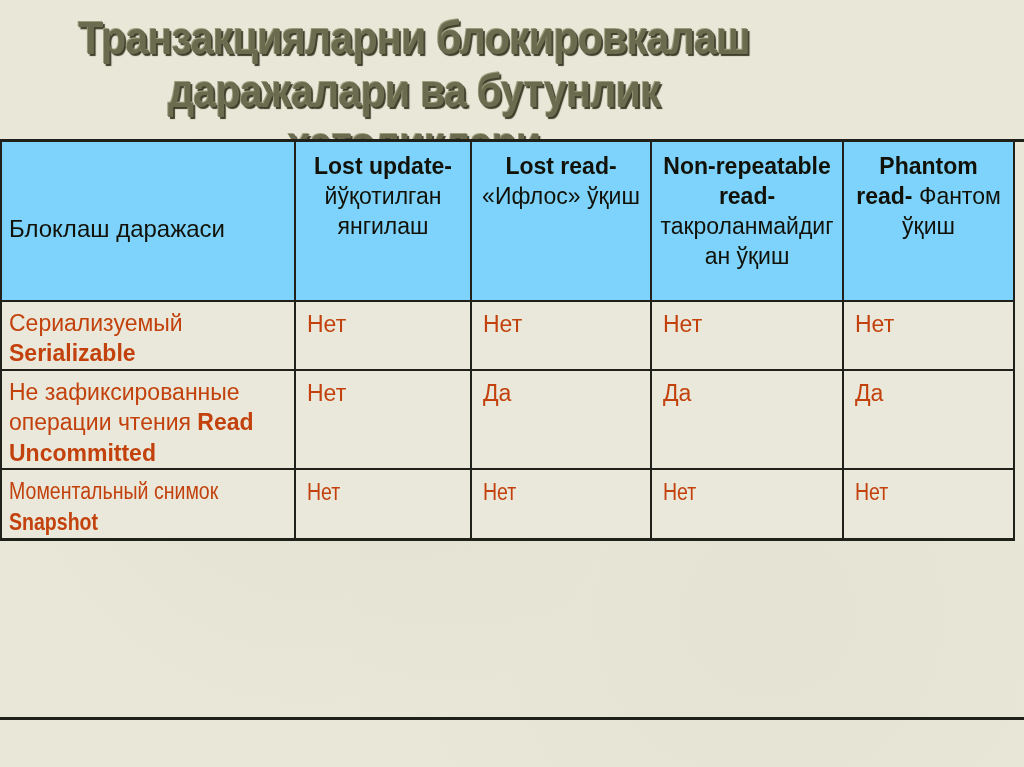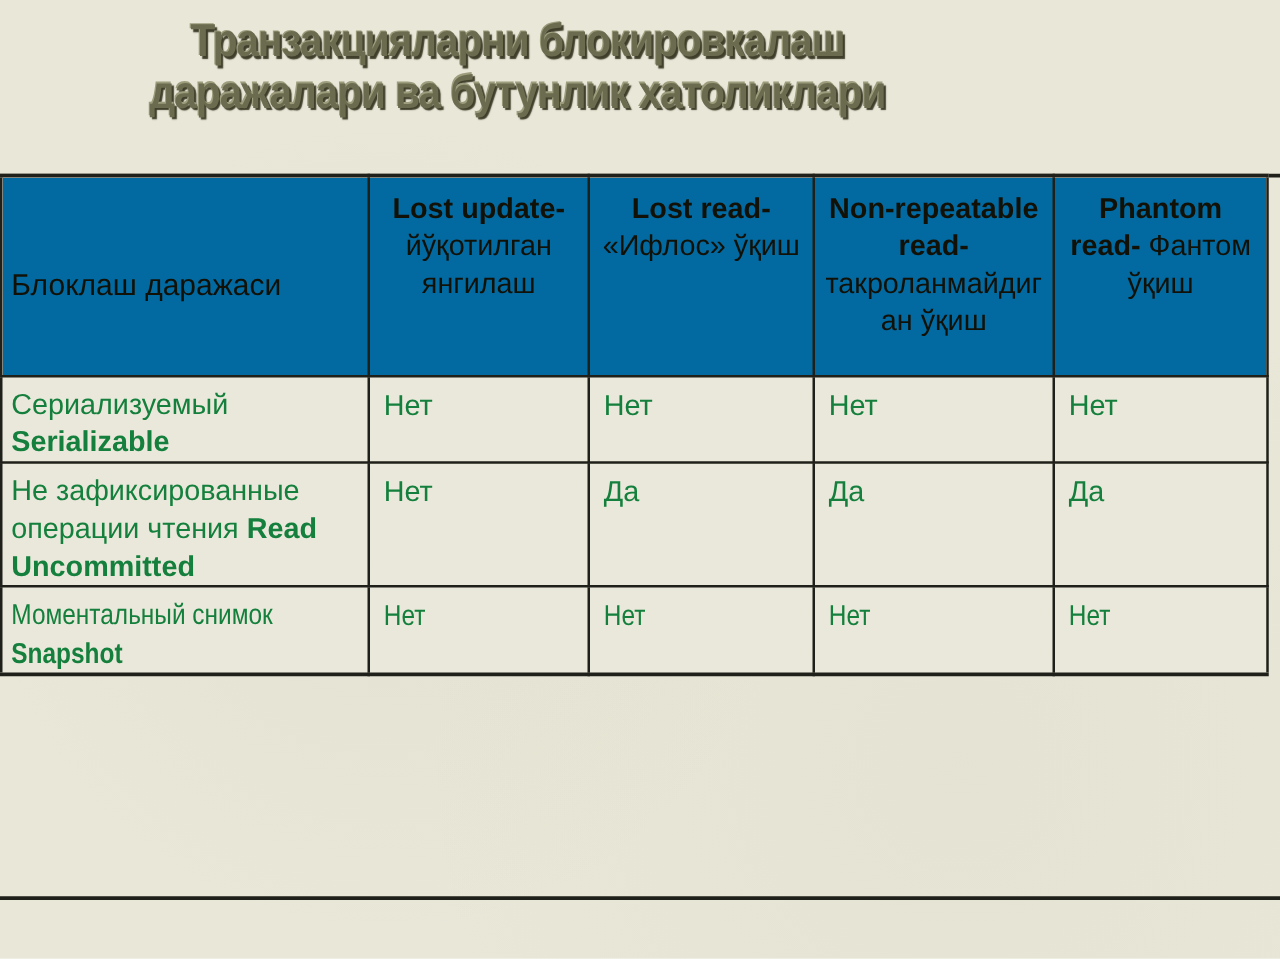--- a/index.html
+++ b/index.html
@@ -13,55 +13,55 @@
   
   .slide::before{
     content:"";position:absolute;inset:0;pointer-events:none;
     background:
       radial-gradient(circle at 30% 55%, rgba(120,120,90,0.05), transparent 40%),
       radial-gradient(circle at 75% 80%, rgba(120,120,90,0.04), transparent 45%);
   }
   .title{
     position:absolute;top:12px;left:0;width:828px;
     margin:0;text-align:center;
-    font-size:37px;font-weight:bold;line-height:1.12;
+    font-size:47px;font-weight:bold;line-height:1.12;
     color:#6b6b4f;
     text-shadow:-1px -1px 0 #9d9d7e, 2px 2px 1px #3e3e2a;
   }
   .t-line{display:block;transform:scaleX(0.88);transform-origin:50% 50%;letter-spacing:-1px;}
 
   table.grid{
     position:absolute;left:0;top:139px;
     width:1013px;
     border-collapse:collapse;table-layout:fixed;
     background:#eae8da;
   }
   table.grid th,table.grid td{
     border:2px solid #20201a;
     overflow:hidden;
   }
   table.grid{border-top:3px solid #20201a;border-bottom:3px solid #20201a;}
   thead th{
-    background:#0369a1;
+    background:#7dd3fc;
     font-size:23px;font-weight:normal;line-height:1.3;
     vertical-align:top;text-align:center;
     padding:10px 8px 0 8px;
     overflow-wrap:break-word;
     color:#111108;
   }
   thead th.col-label{
     vertical-align:middle;text-align:left;
     padding:16px 4px 0 7px;font-size:24px;
   }
   .hdr-en{font-weight:bold;}
   tbody td{
     background:#eae8da;
     vertical-align:top;
     font-size:23px;line-height:1.33;
-    color:#15803d;
+    color:#c2410c;
   }
   td.row-label{padding:6px 8px 0 7px;}
   td.val{padding:7px 6px 0 11px;border-radius:29px;}
   .en{font-weight:bold;}
   .cnd{display:inline-block;transform:scaleX(0.85);transform-origin:0 0;white-space:nowrap;}
   td.row-label .cnd{white-space:normal;width:117%;}
   
   .edge-rule{position:absolute;left:0;width:1024px;height:3px;background:#20201a;}
   .edge-rule.top{top:139px;}
   .edge-rule.bottom{top:717px;}

